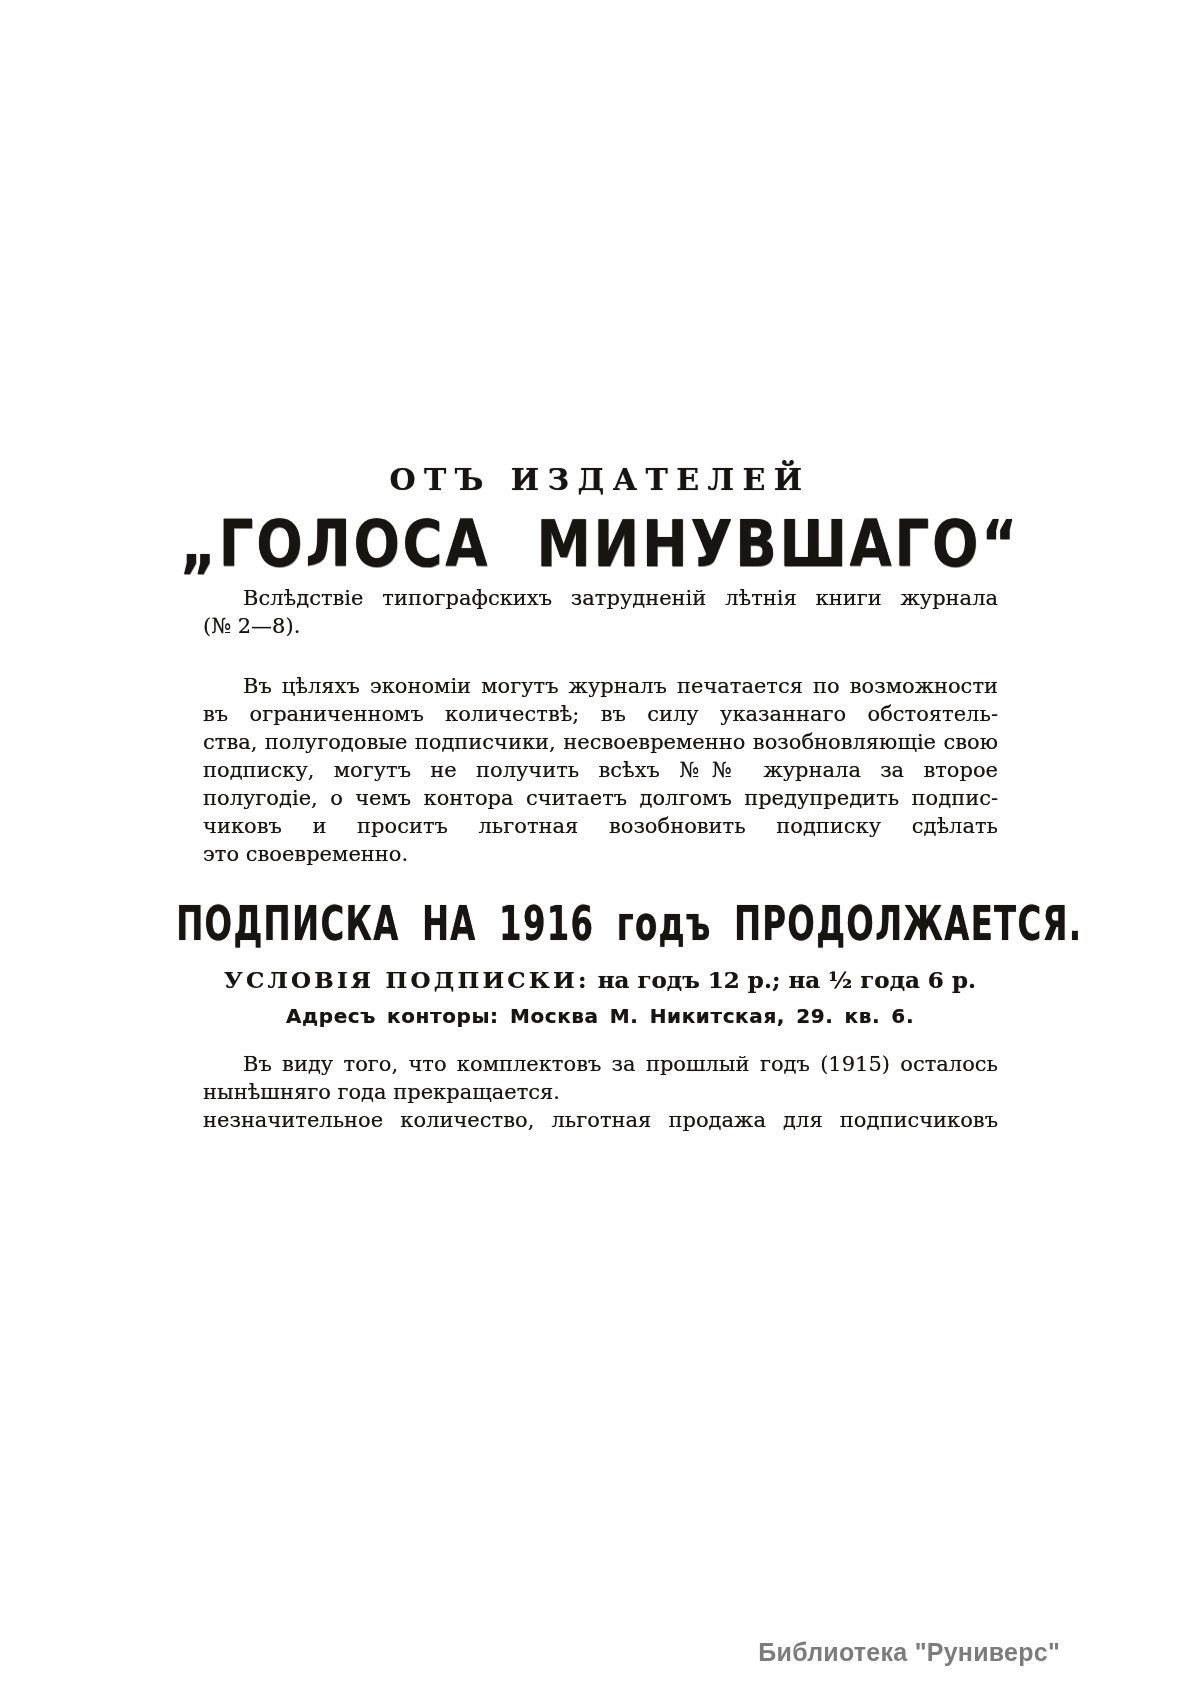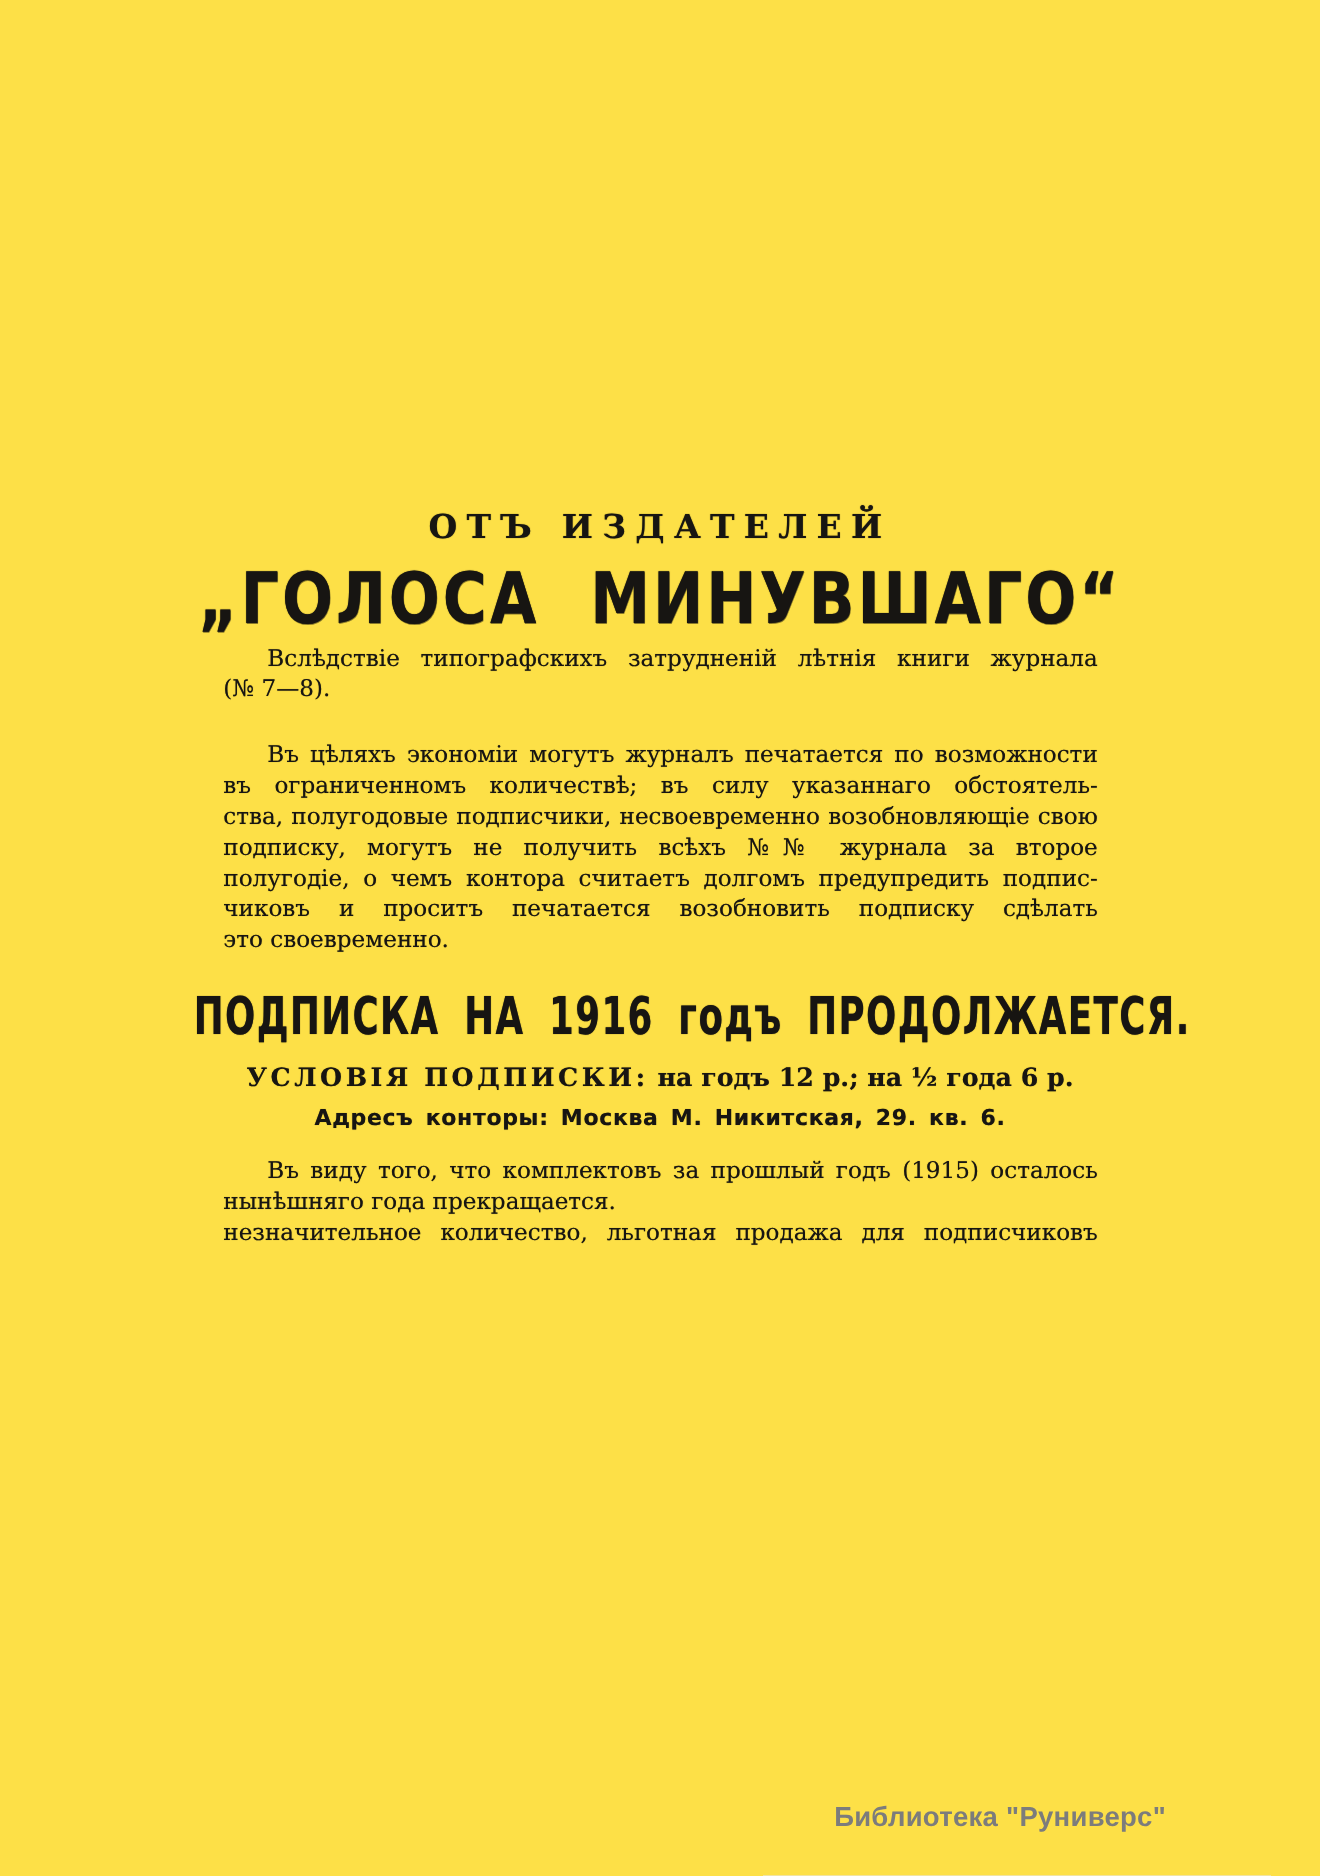--- a/index.html
+++ b/index.html
@@ -5,21 +5,21 @@
   html, body {
     margin: 0;
     padding: 0;
     background: #e8e8e8;
   }
   .page {
     position: relative;
     width: 1200px;
     height: 1705px;
     margin: 0 auto;
-    background: #fde047;
+    background: #ffffff;
     overflow: hidden;
     font-family: "DejaVu Serif", serif;
     color: #171512;
   }
   
   .pub-header {
     position: absolute;
     top: 462px;
     left: 0;
     width: 100%;
@@ -137,30 +137,30 @@
 <div class="page">
 
   <div class="pub-header">ОТЪ ИЗДАТЕЛЕЙ</div>
 
   <div class="journal-title">
     <span class="stretch">„ГОЛОСА МИНУВШАГО“</span>
   </div>
 
   <div class="bodyblock" style="top:584px;">
     <div class="bl first">Вслѣдствіе типографскихъ затрудненій лѣтнія книги журнала</div>
-    <div class="bl last">(№ 7—8).</div>
+    <div class="bl last">(№ 2—8).</div>
   </div>
 
   <div class="bodyblock" style="top:672px;">
     <div class="bl first"><span>Въ цѣляхъ экономіи могутъ журналъ печатается по </span><span class="it">возможности</span></div>
     <div class="bl">въ ограниченномъ количествѣ; въ силу указаннаго обстоятель-</div>
     <div class="bl"><span>ства, полугодовые подписчики, </span><span class="it">несвоевременно</span><span> возобновляющіе свою</span></div>
     <div class="bl">подписку, могутъ не получить всѣхъ №№ журнала за второе</div>
     <div class="bl">полугодіе, о чемъ контора считаетъ долгомъ предупредить подпис-</div>
-    <div class="bl">чиковъ и проситъ печатается возобновить подписку сдѣлать</div>
+    <div class="bl">чиковъ и проситъ льготная возобновить подписку сдѣлать</div>
     <div class="bl last it">это своевременно.</div>
   </div>
 
   <div class="sub-heading">
     <span class="stretch">ПОДПИСКА НА 1916 годъ ПРОДОЛЖАЕТСЯ.</span>
   </div>
 
   <div class="conditions">
     <span class="label">УСЛОВІЯ ПОДПИСКИ:</span><span> на годъ 12 р.; на ½ года 6 р.</span>
   </div>

